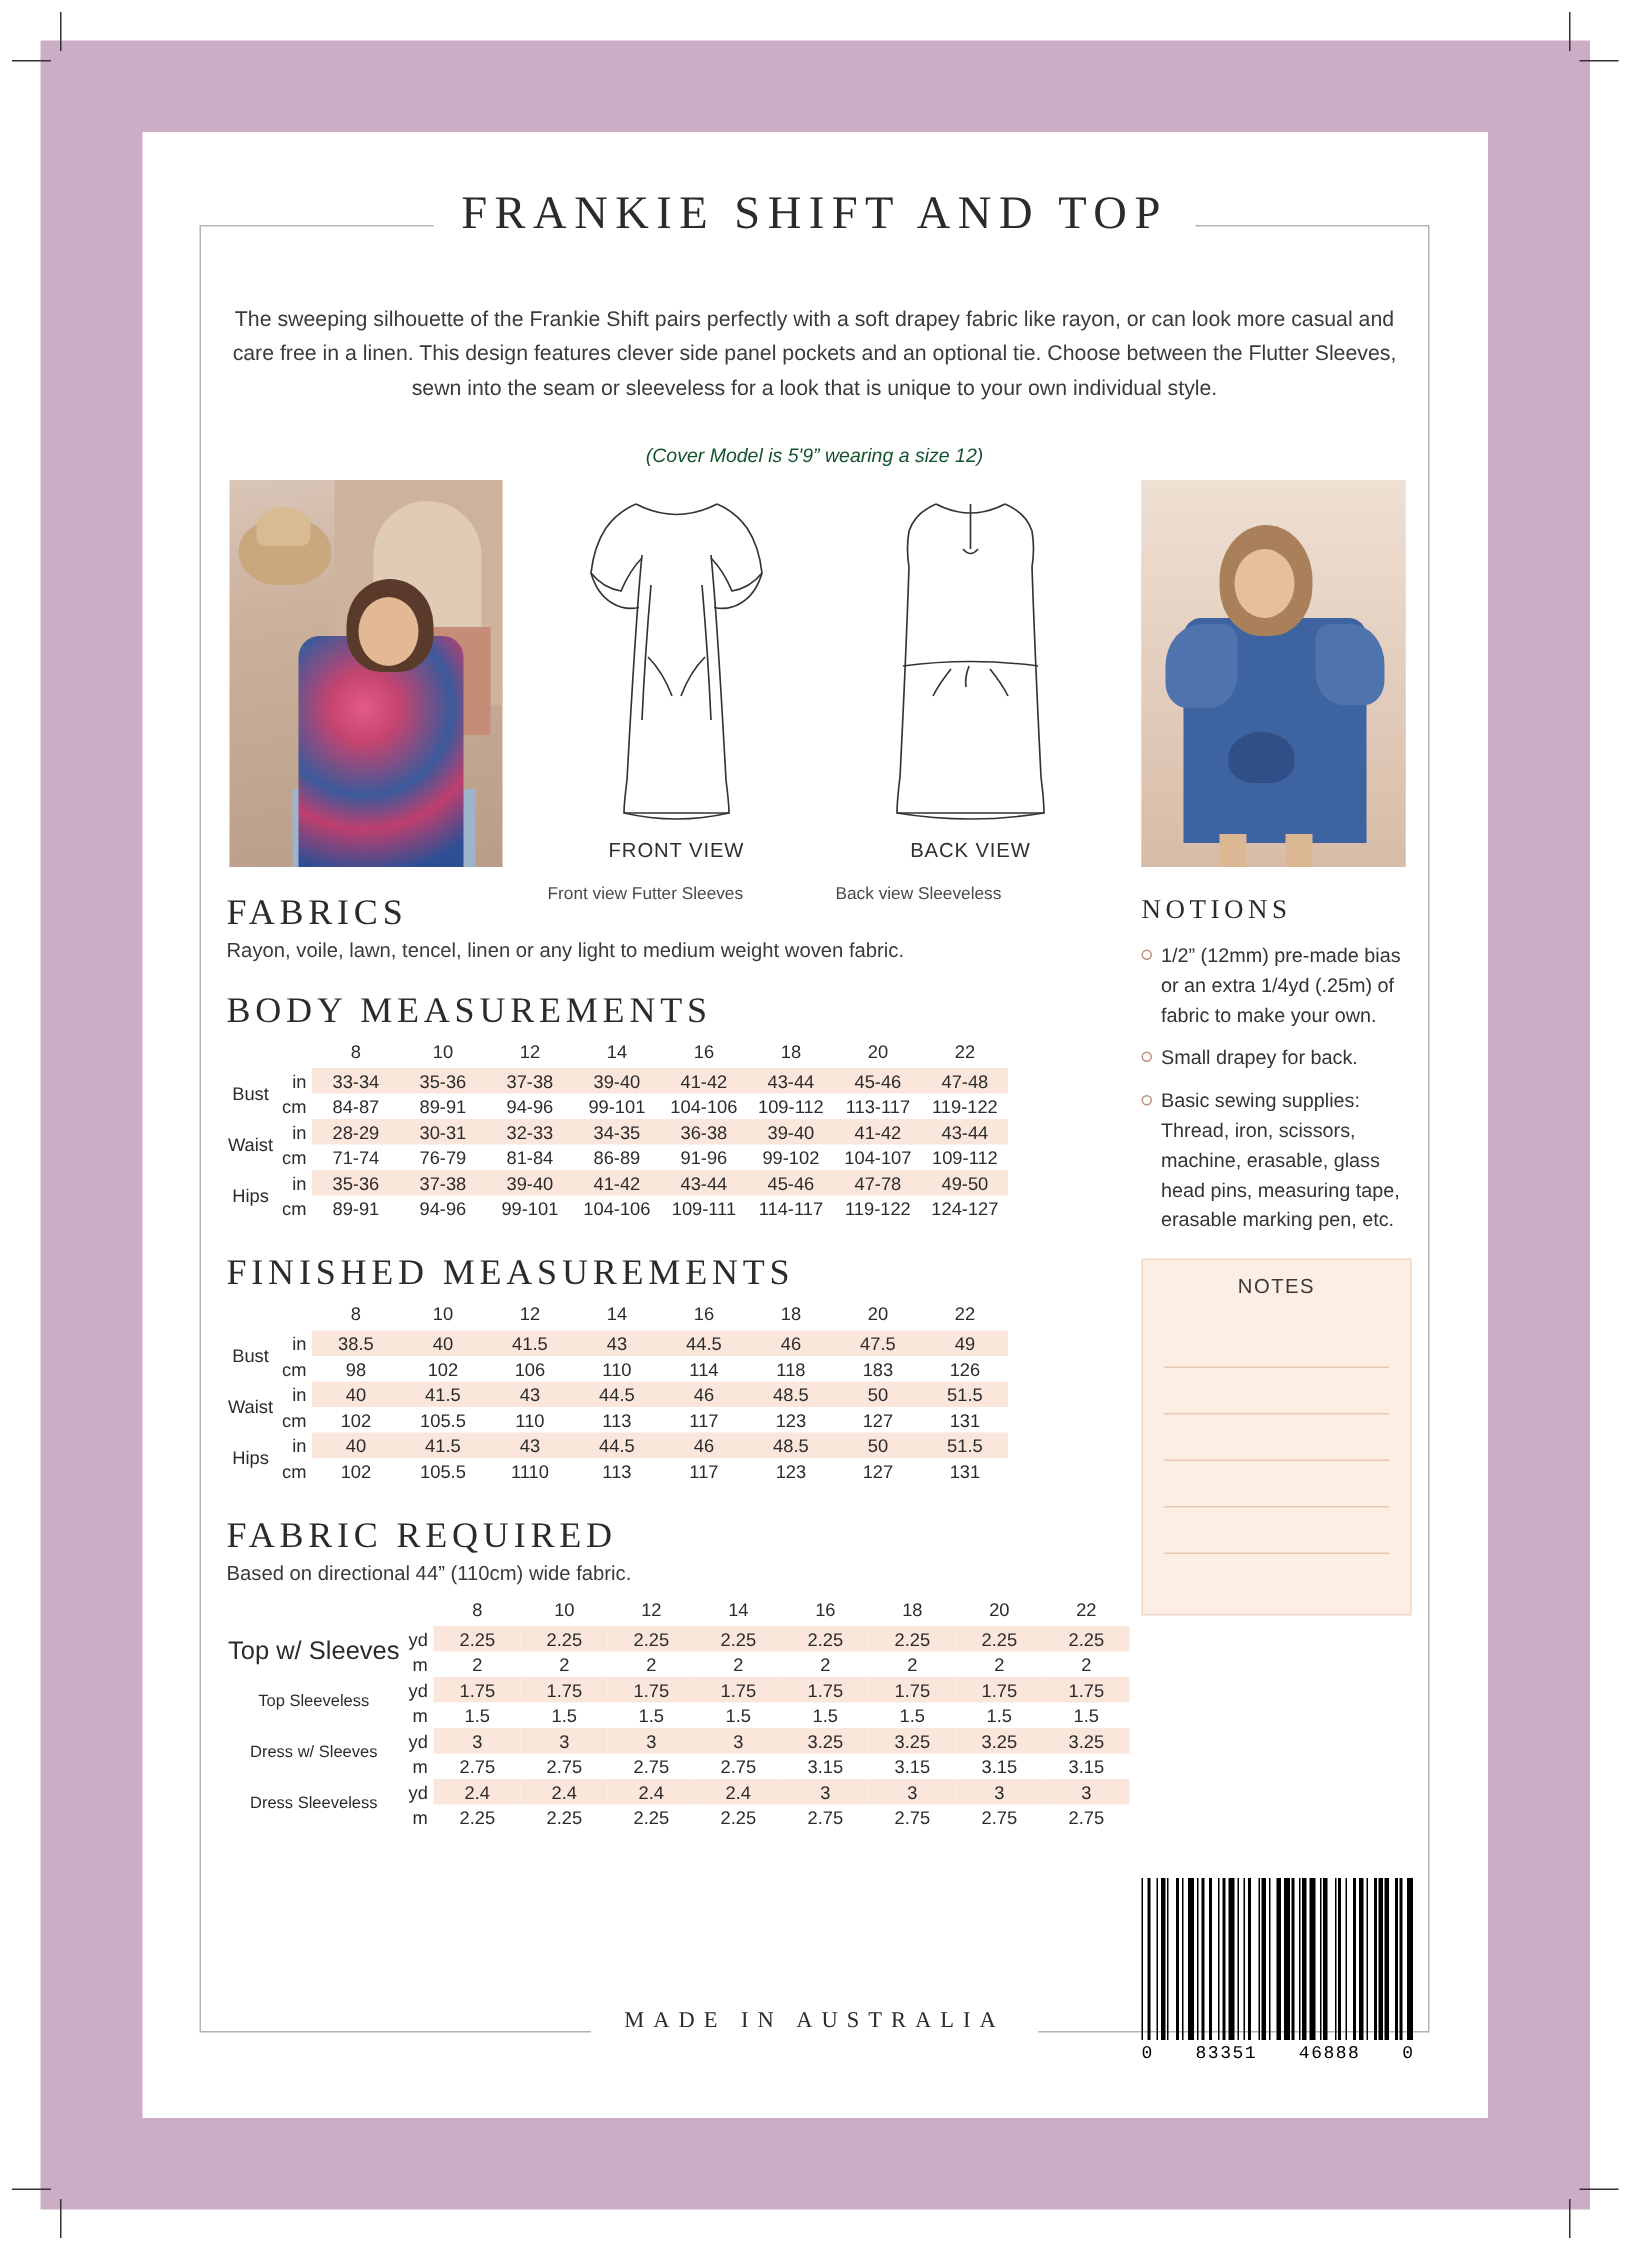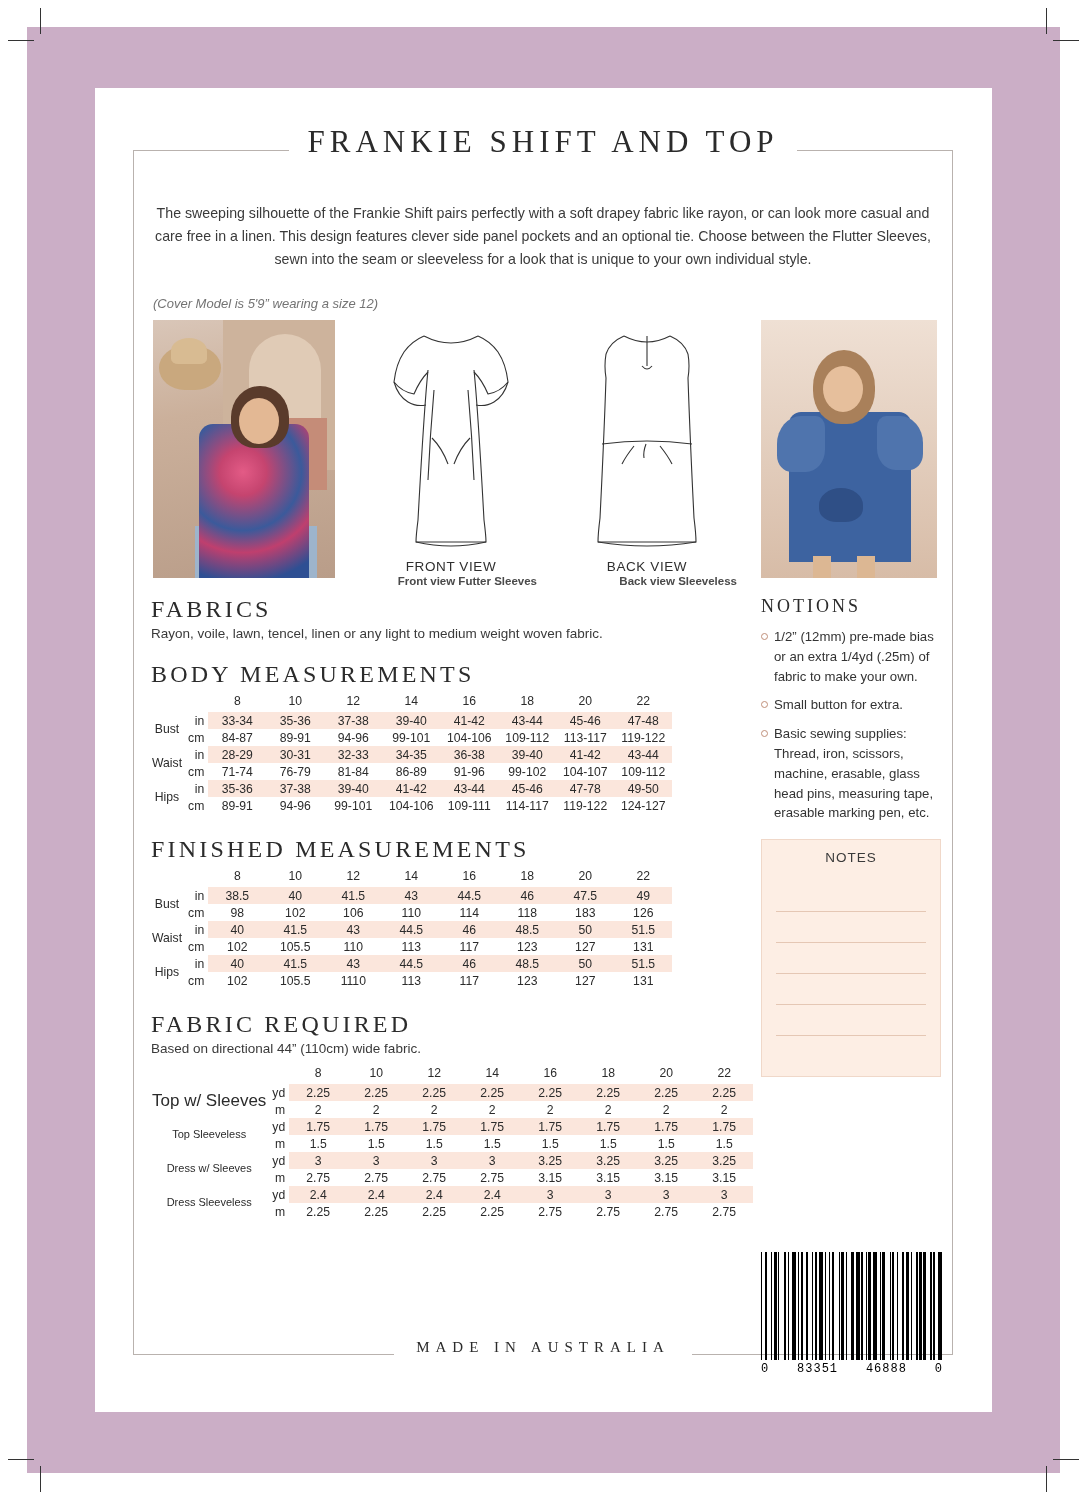--- a/index.html
+++ b/index.html
@@ -53,22 +53,22 @@
     display:inline-block; background:#ffffff; padding:0 22px;
     font-family:"Liberation Serif", serif;
     font-size:15px; letter-spacing:6px; color:#2b2b2b;
   }
 
   .intro {
     position:absolute; left:20px; top:92px; width:780px;
     text-align:center; font-size:14.2px; line-height:1.62; color:#3a3a3a;
   }
   .coverline {
-    position:absolute; left:20px; top:186px; width:780px; 
-    font-style:italic; font-size:13px; color:#737373;
+    position:absolute; left:20px; top:186px; width:780px; text-align:center;
+    font-style:italic; font-size:13px; color:#14532d;
   }
 
   
   .photo-left {
     position:absolute; left:20px; top:210px; width:182px; height:258px;
     background:linear-gradient(170deg,#d9c6b8 0%, #cbb09b 35%, #b99d89 100%);
     overflow:hidden;
   }
   .photo-right {
     position:absolute; left:628px; top:210px; width:176px; height:258px;
@@ -99,21 +99,21 @@
   .pr-leg2 { position:absolute; left:96px; top:236px; width:18px; height:22px; background:#dcb793; }
 
   
   .tech { position:absolute; top:210px; }
   .tech-front { left:232px; width:172px; }
   .tech-back { left:424px; width:180px; }
   .tech svg { display:block; margin:0 auto; }
   .tech-cap {
     text-align:center; font-size:13.5px; color:#2f2f2f; letter-spacing:0.6px; margin-top:4px;
   }
-  .tech-sub { text-align:right; font-size:11.5px; color:#4a4a4a; margin-top:1px;font-weight:bold; }
+  .tech-sub { text-align:left; font-size:11.5px; color:#4a4a4a; margin-top:16px; }
 
   
   h2.sec {
     font-family:"Liberation Serif", serif;
     font-weight:normal; letter-spacing:3.2px; color:#2b2b2b;
     margin:0; font-size:24px;
   }
   .sub { font-size:13.5px; color:#3a3a3a; margin-top:3px; }
 
   .col-left { position:absolute; left:18px; top:486px; width:580px; }
@@ -545,21 +545,21 @@
           </tr>
         </tbody>
           </table>
       </div>
     </div>
 
     <div class="col-right">
       <h2 class="sec" style="font-size:18px; letter-spacing:3px;">NOTIONS</h2>
       <div style="margin-top:10px;">
         <div class="notion">1/2” (12mm) pre-made bias or an extra 1/4yd (.25m) of fabric to make your own.</div>
-        <div class="notion">Small button for extra.</div>
+        <div class="notion">Small drapey for back.</div>
         <div class="notion">Basic sewing supplies: Thread, iron, scissors, machine, erasable, glass head pins, measuring tape, erasable marking pen, etc.</div>
       </div>
 
       <div class="notes-box">
         <div class="notes-title">NOTES</div>
         <div class="notes-line"></div>
         <div class="notes-line"></div>
         <div class="notes-line"></div>
         <div class="notes-line"></div>
         <div class="notes-line"></div>

